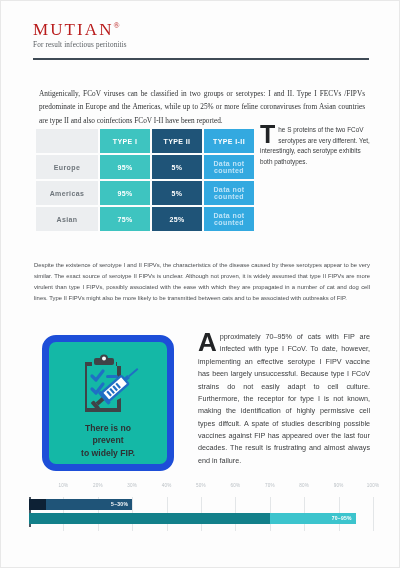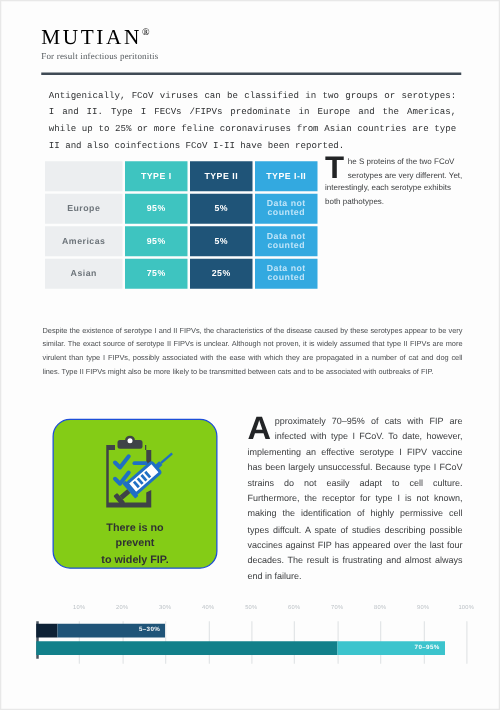--- a/index.html
+++ b/index.html
@@ -30,21 +30,21 @@
   .header {
     position: absolute;
     left: 32px;
     top: 20px;
     width: 336px;
   }
   .brand {
     font-family: "Liberation Serif", serif;
     font-size: 17px;
     letter-spacing: 2.1px;
-    color: #000000;
+    color: #b91c1c;
     line-height: 1;
     font-weight: 400;
     white-space: nowrap;
   }
   .brand .reg {
     font-size: 8px;
     vertical-align: super;
     letter-spacing: 0;
   }
   .tagline {
@@ -60,23 +60,23 @@
     top: 57px;
     width: 336px;
     height: 1.6px;
     background: #3f4a55;
   }
 
   
   .intro {
     position: absolute;
     left: 38px;
-    top: 70px;
+    top: 86px;
     width: 326px;
-    font-family: Liberation Mono, monospace;
+    font-family: Liberation Serif, serif;
     font-size: 7.3px;
     line-height: 1.85;
     color: #2f3133;
     text-align: justify;
   }
 
   
   .table-wrap {
     position: absolute;
     left: 33px;
@@ -165,23 +165,23 @@
     color: #4a4d50;
     text-align: justify;
   }
 
   
   .card {
     position: absolute;
     left: 41px;
     top: 334px;
     width: 132px;
-    height: 120px;
-    background: #84cc16;
-    border: 1px solid #1d4ed8;
+    height: 136px;
+    background: #14b8a6;
+    border: 7px solid #1d4ed8;
     border-radius: 14px;
     box-sizing: border-box;
   }
   .card-icon {
     position: absolute;
     left: 50%;
     top: 12px;
     transform: translateX(-50%);
     width: 74px;
     height: 62px;

